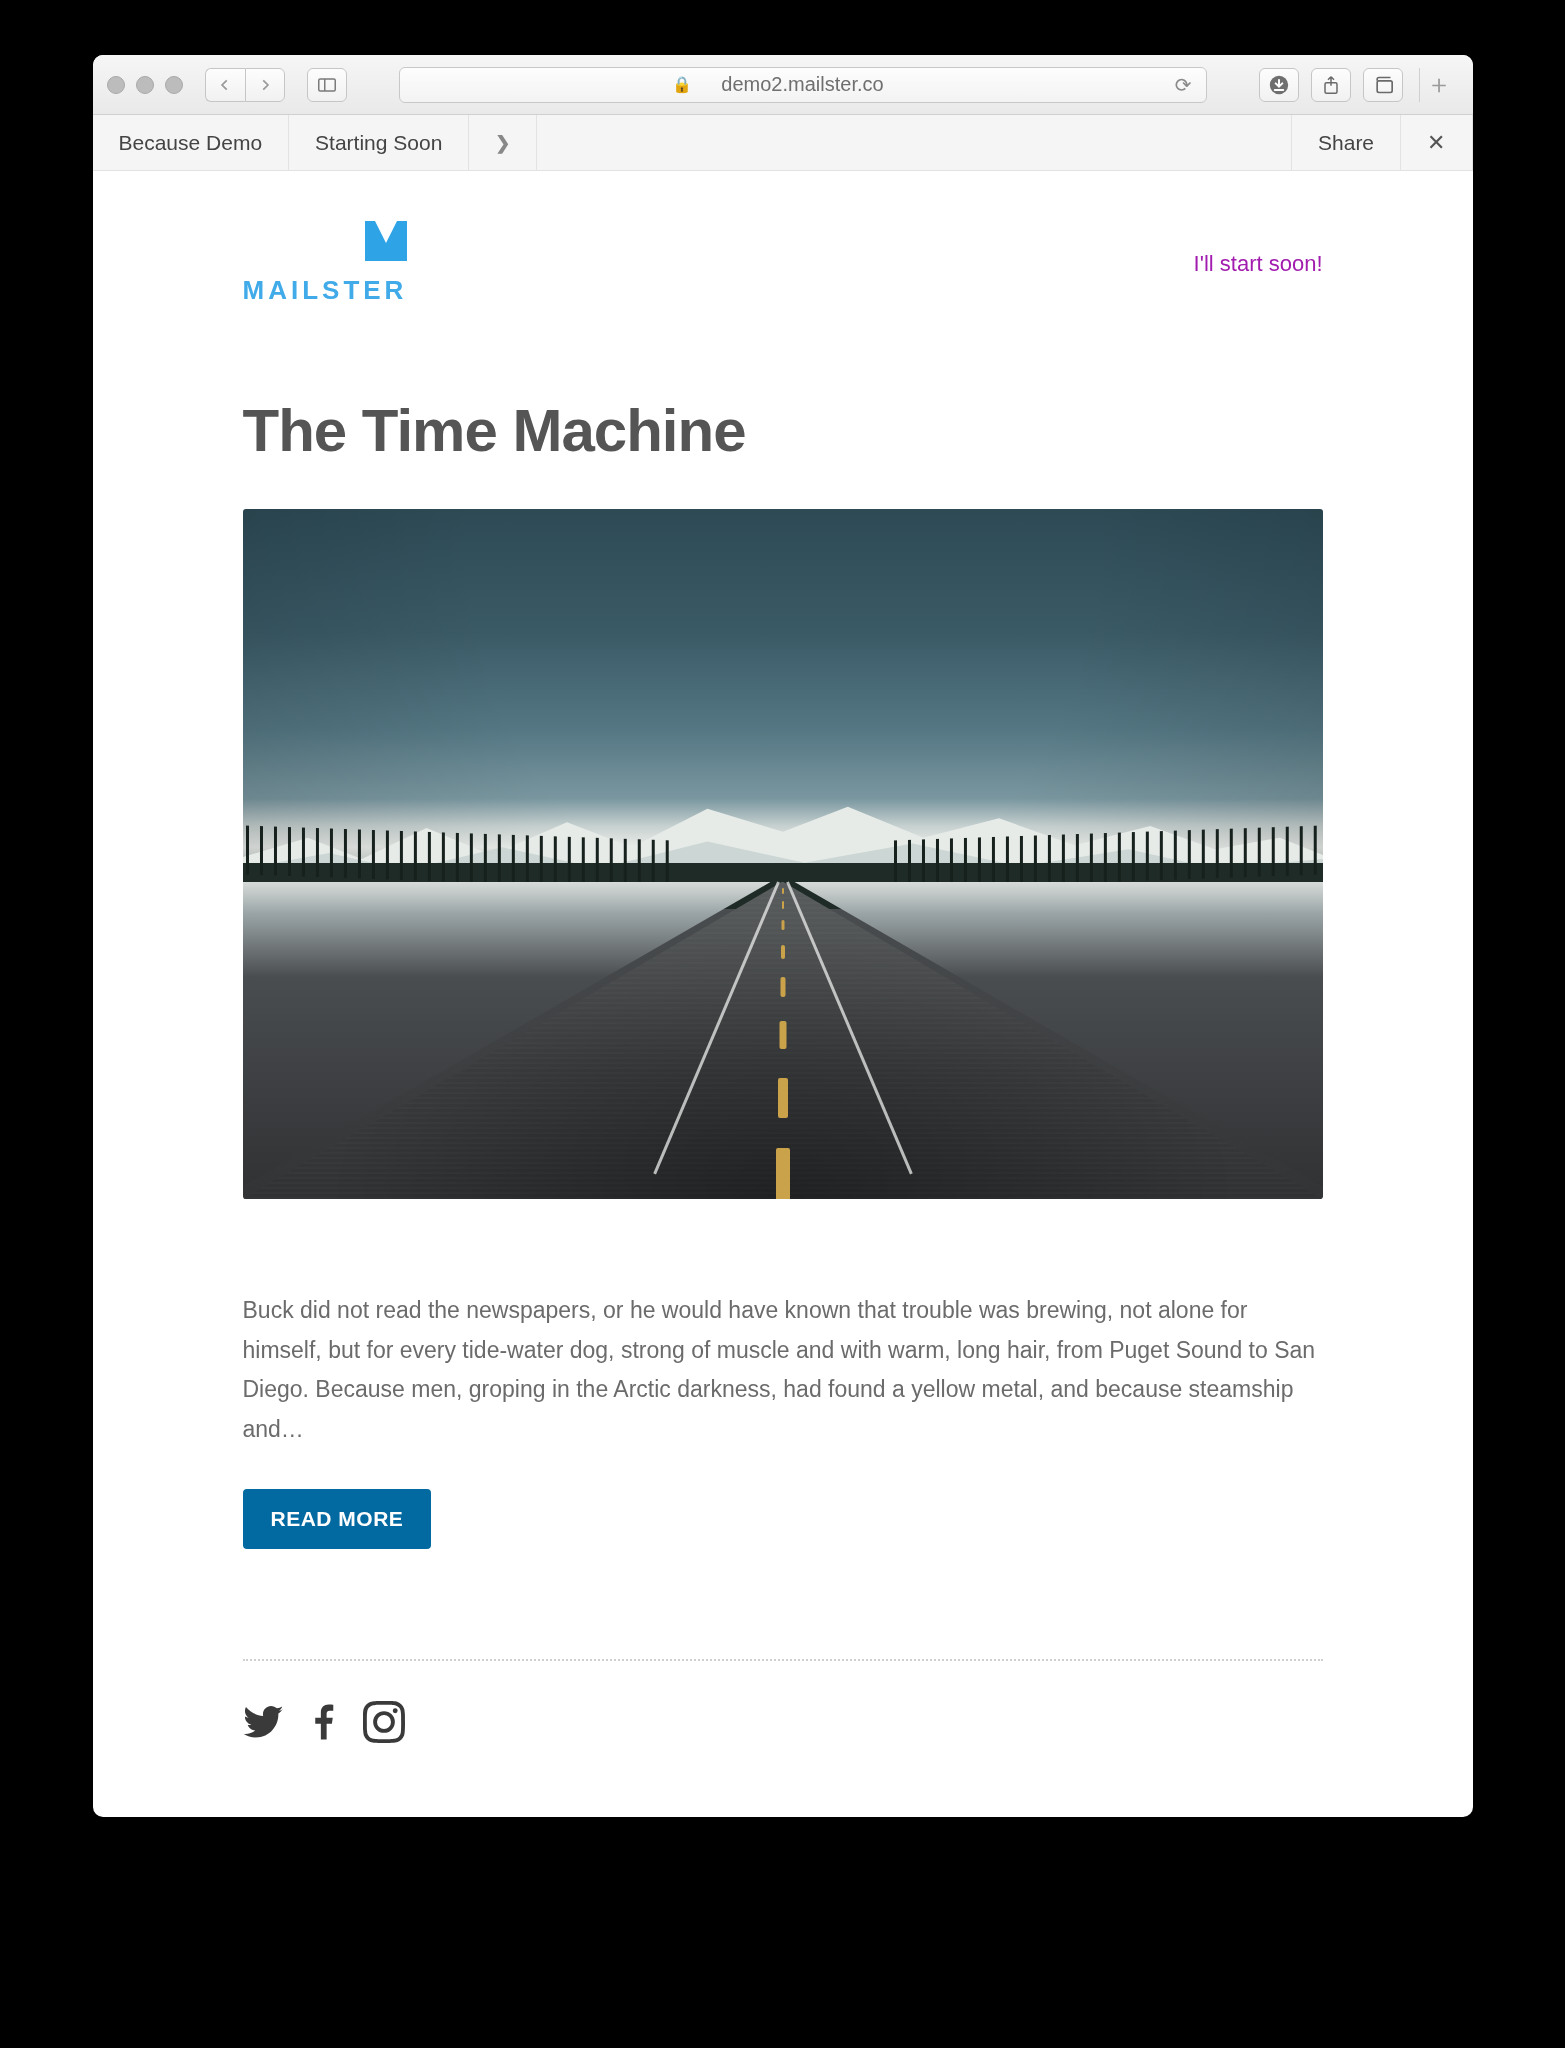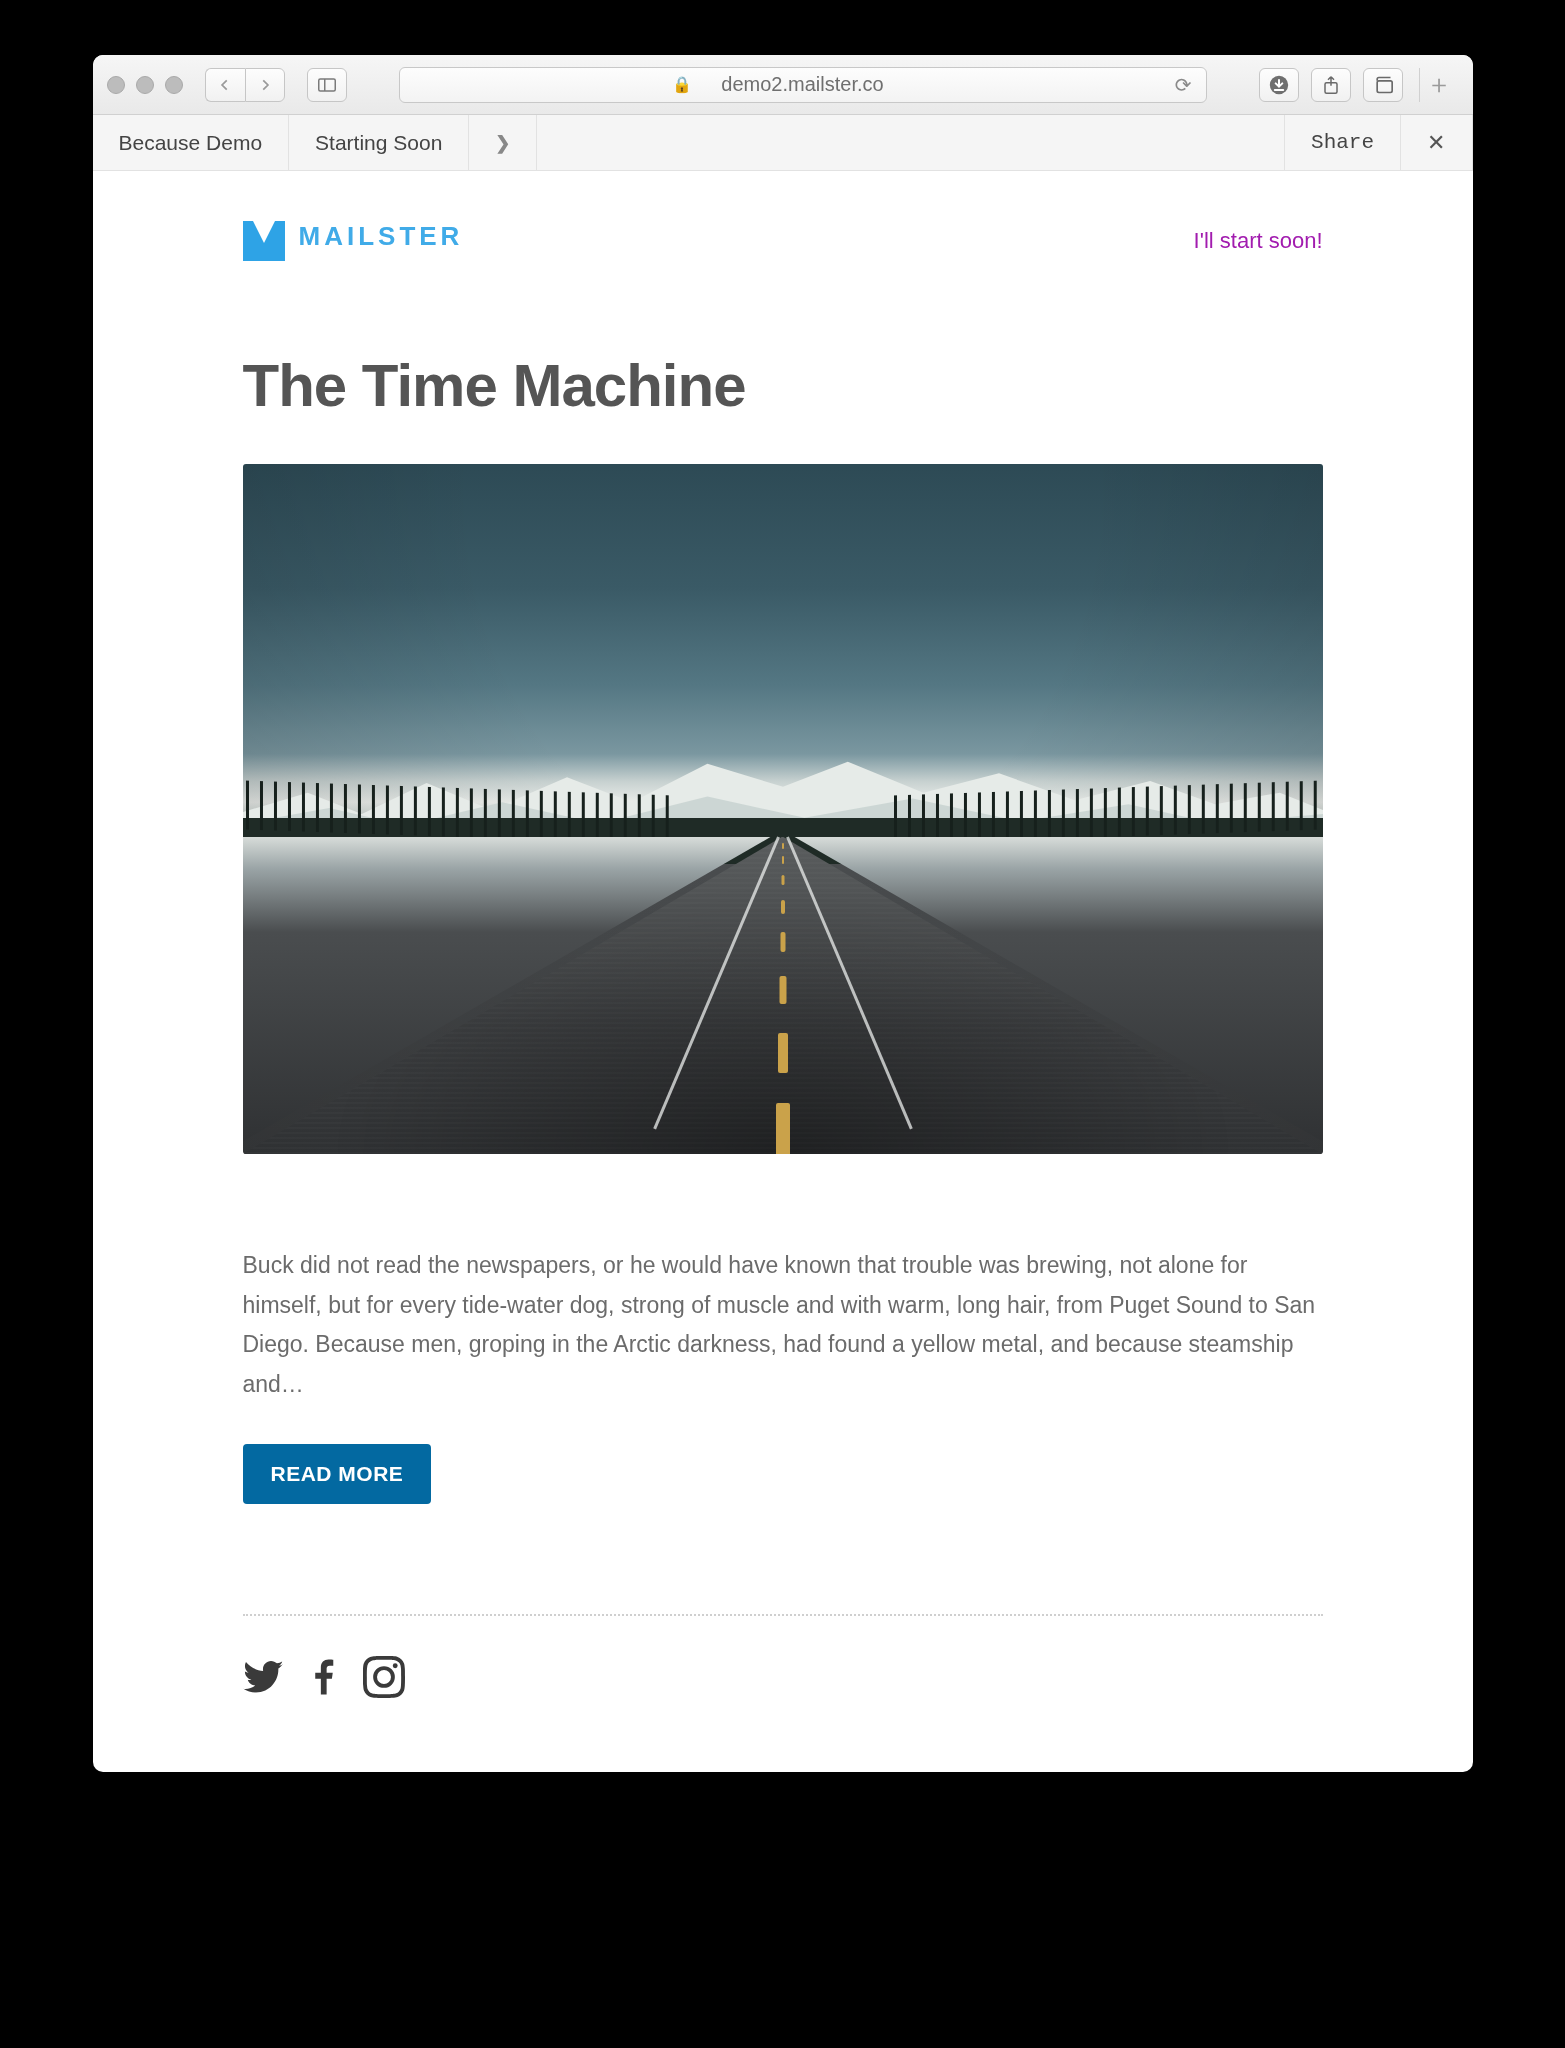--- a/index.html
+++ b/index.html
@@ -61,26 +61,26 @@
   .tabbar {
     height:56px; background:#f5f5f5; border-bottom:1px solid #e2e2e2;
     display:flex; align-items:stretch;
   }
   .tab {
     padding:0 26px; display:flex; align-items:center; font-size:21px; color:#444;
     border-right:1px solid #e2e2e2;
   }
   .tab.chev { color:#888; font-size:18px; font-weight:bold;}
   .tabspacer { flex:1; }
-  .tab.right { border-left:1px solid #e2e2e2; border-right:1px solid #e2e2e2;font-family:Liberation Mono, monospace;}
+  .tab.right { border-left:1px solid #e2e2e2; border-right:1px solid #e2e2e2;}
   .tab.close { font-size:22px; color:#555;}
   
   .content { padding: 50px 150px 70px 150px; }
   .brandrow { display:flex; align-items:center; justify-content:space-between; margin-bottom:90px;}
-  .brand { display:flex; align-items:flex-start; gap:14px; }
+  .brand { display:flex; align-items:flex-end; gap:14px;flex-direction:column; }
   .brand-m {
     width:42px; height:40px; background:#2ea3e6; position:relative;
   }
   .brand-m::before, .brand-m::after{
     content:""; position:absolute; top:0; width:0; height:0;
   }
   .brand-m::before{
     left:10px; border-left:11px solid transparent; border-right:11px solid transparent;
     border-top:22px solid #fff;
   }

